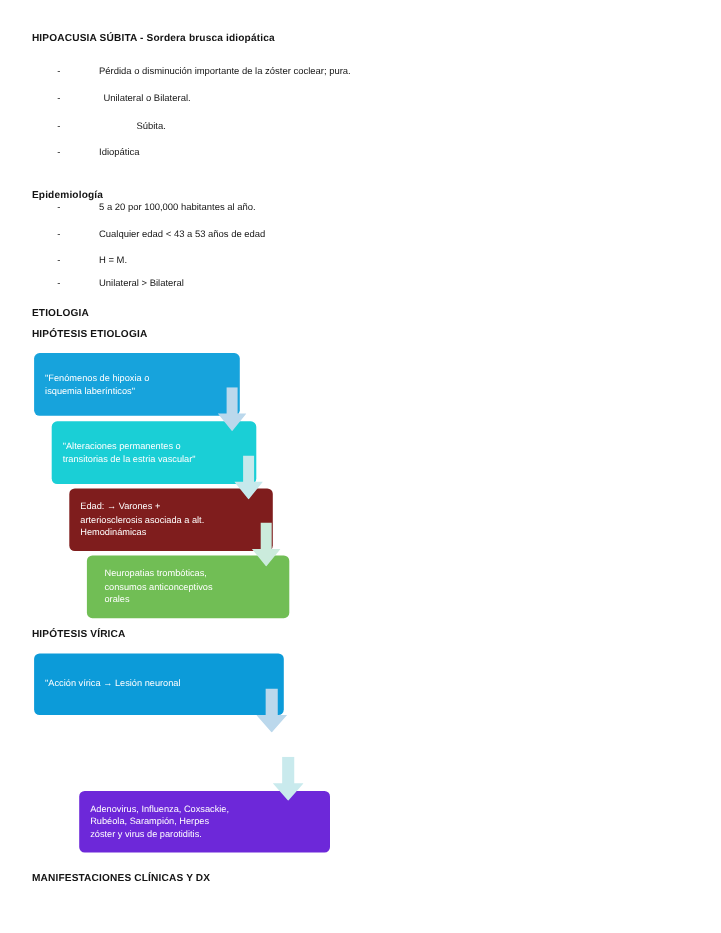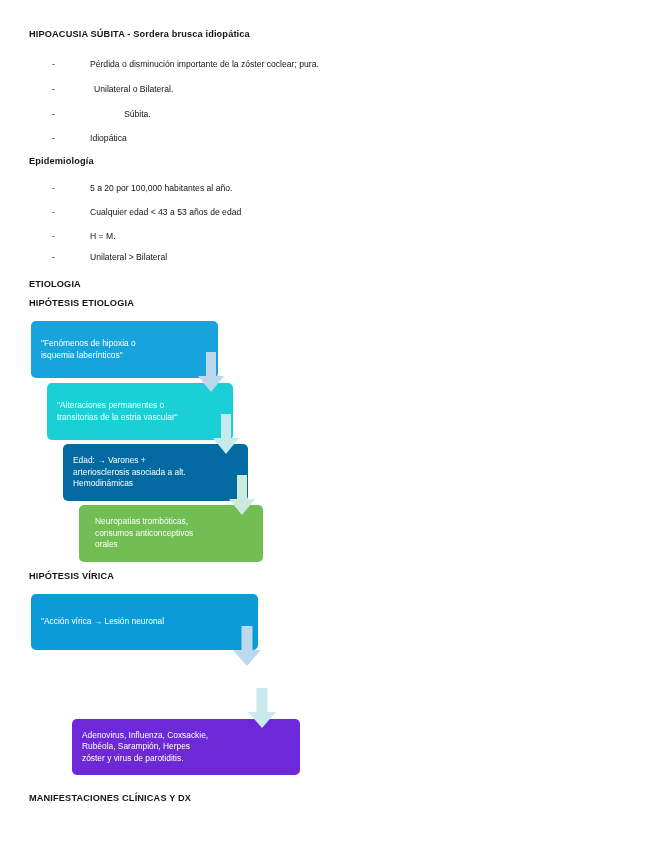--- a/index.html
+++ b/index.html
@@ -93,21 +93,21 @@
   </div>
   <div class="bullet" style="left:52px; top:109px;">
     <span class="dash">-</span>
     <span class="btxt" style="left:41px;margin-left:31px;">Súbita.</span>
   </div>
   <div class="bullet" style="left:52px; top:133px;">
     <span class="dash">-</span>
     <span class="btxt">Idiopática</span>
   </div>
 
-  <div class="heading" style="left:29px; top:156px;">Epidemiología</div>
+  <div class="heading" style="left:29px; top:172px;">Epidemiología</div>
 
   <div class="bullet" style="left:52px; top:183px;">
     <span class="dash">-</span>
     <span class="btxt">5 a 20 por 100,000 habitantes al año.</span>
   </div>
   <div class="bullet" style="left:52px; top:207px;">
     <span class="dash">-</span>
     <span class="btxt">Cualquier edad &lt; 43 a 53 años de edad</span>
   </div>
   <div class="bullet" style="left:52px; top:231px;">
@@ -140,21 +140,21 @@
       <span class="ftxt">"Alteraciones permanentes o
 transitorias de la estria vascular"</span>
     </div>
 
     <div class="farrow" style="left:213px; top:414px;">
       <svg width="26" height="40" viewBox="0 0 26 40">
         <path d="M8 0 H18 V24 H26 L13 40 L0 24 H8 Z" fill="#C6E9EC"></path>
       </svg>
     </div>
 
-    <div class="fbox" style="left:63px; top:444px; width:185px; height:57px; background:#0369a1;">
+    <div class="fbox" style="left:63px; top:444px; width:185px; height:57px; background:#7f1d1d;">
       <span class="ftxt">Edad: → Varones +
 arteriosclerosis asociada a alt.
 Hemodinámicas</span>
     </div>
 
     <div class="farrow" style="left:229px; top:475px;">
       <svg width="26" height="40" viewBox="0 0 26 40">
         <path d="M8 0 H18 V24 H26 L13 40 L0 24 H8 Z" fill="#CBEBDC"></path>
       </svg>
     </div>

